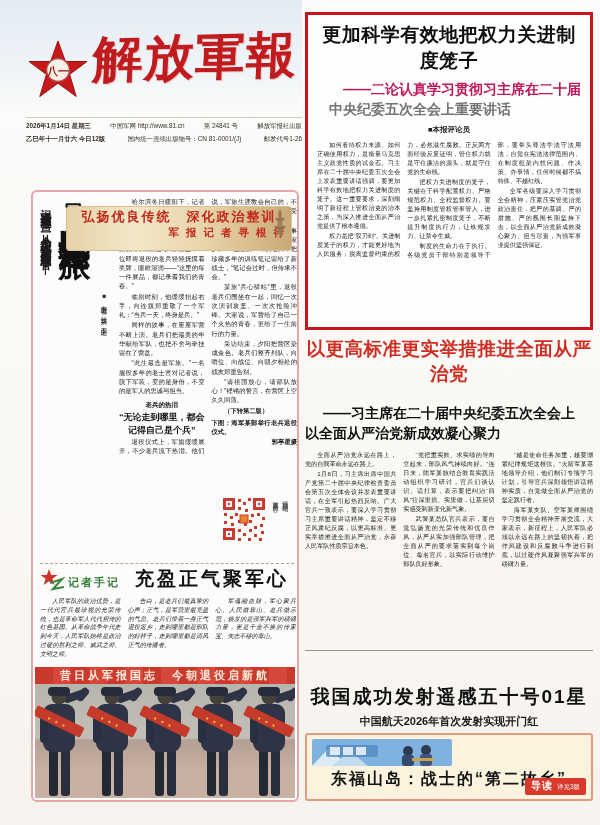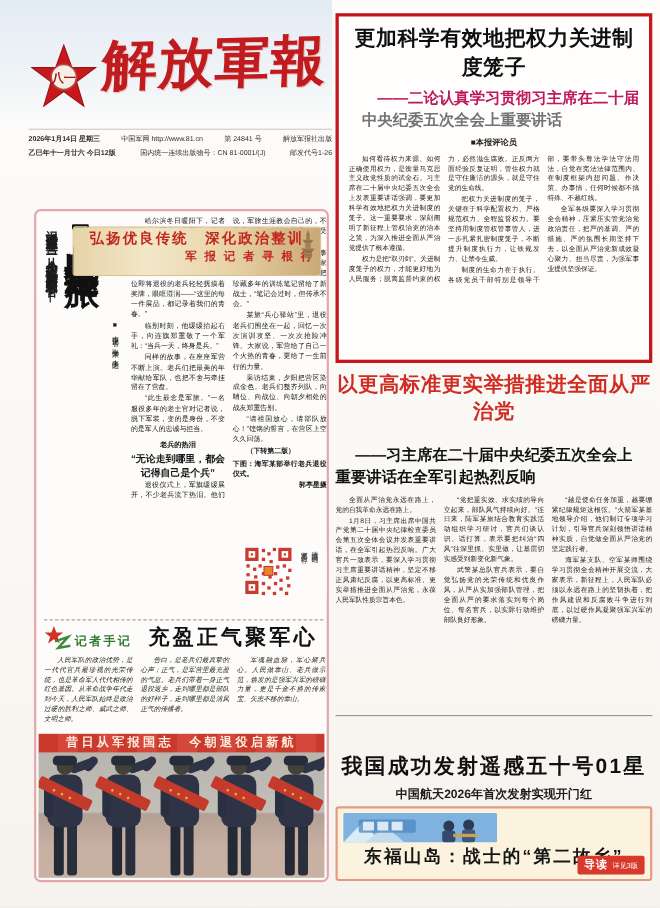--- a/index.html
+++ b/index.html
@@ -290,21 +290,21 @@
           <p>权力是把“双刃剑”。关进制度笼子的权力，才能更好地为人民服务；脱离监督约束的权力，必然滋生腐败。正反两方面经验反复证明，管住权力就是守住廉洁的源头，就是守住党的生命线。</p>
           <p>把权力关进制度的笼子，关键在于科学配置权力、严格规范权力、全程监督权力。要坚持用制度管权管事管人，进一步扎紧扎密制度笼子，不断提升制度执行力，让铁规发力、让禁令生威。</p>
           <p>制度的生命力在于执行。各级党员干部特别是领导干部，要带头尊法学法守法用法，自觉在宪法法律范围内、在制度框架内想问题、作决策、办事情，任何时候都不搞特殊、不越红线。</p>
           <p>全军各级要深入学习贯彻全会精神，压紧压实管党治党政治责任，把严的基调、严的措施、严的氛围长期坚持下去，以全面从严治党新成效凝心聚力、担当尽责，为强军事业提供坚强保证。</p>
         </div>
     </div>
 
     <div class="reaction">
       <div class="re-headline">以更高标准更实举措推进全面从严治党</div>
       <div class="re-sub1">——习主席在二十届中央纪委五次全会上</div>
-      <div class="re-sub2">重要讲话在全军引起热烈反响</div>
+      <div class="re-sub2">以全面从严治党新成效凝心聚力</div>
       <div class="col-body re-body">
           <p>全面从严治党永远在路上，党的自我革命永远在路上。</p>
           <p>1月8日，习主席出席中国共产党第二十届中央纪律检查委员会第五次全体会议并发表重要讲话，在全军引起热烈反响。广大官兵一致表示，要深入学习贯彻习主席重要讲话精神，坚定不移正风肃纪反腐，以更高标准、更实举措推进全面从严治党，永葆人民军队性质宗旨本色。</p>
           <p>“党把重实效、求实绩的导向立起来，部队风气持续向好。”连日来，陆军某旅结合教育实践活动组织学习研讨，官兵们谈认识、话打算，表示要把纠治“四风”往深里抓、实里做，让基层切实感受到新变化新气象。</p>
           <p>武警某总队官兵表示，要自觉弘扬党的光荣传统和优良作风，从严从实加强部队管理，把全面从严的要求落实到每个岗位、每名官兵，以实际行动维护部队良好形象。</p>
           <p>“越是使命任务加重，越要绷紧纪律规矩这根弦。”火箭军某基地领导介绍，他们制订专项学习计划，引导官兵深刻领悟讲话精神实质，自觉做全面从严治党的坚定践行者。</p>
           <p>海军某支队、空军某师围绕学习贯彻全会精神开展交流，大家表示，新征程上，人民军队必须以永远在路上的坚韧执着，把作风建设和反腐败斗争进行到底，以过硬作风凝聚强军兴军的磅礴力量。</p>
         </div>
     </div>
 

